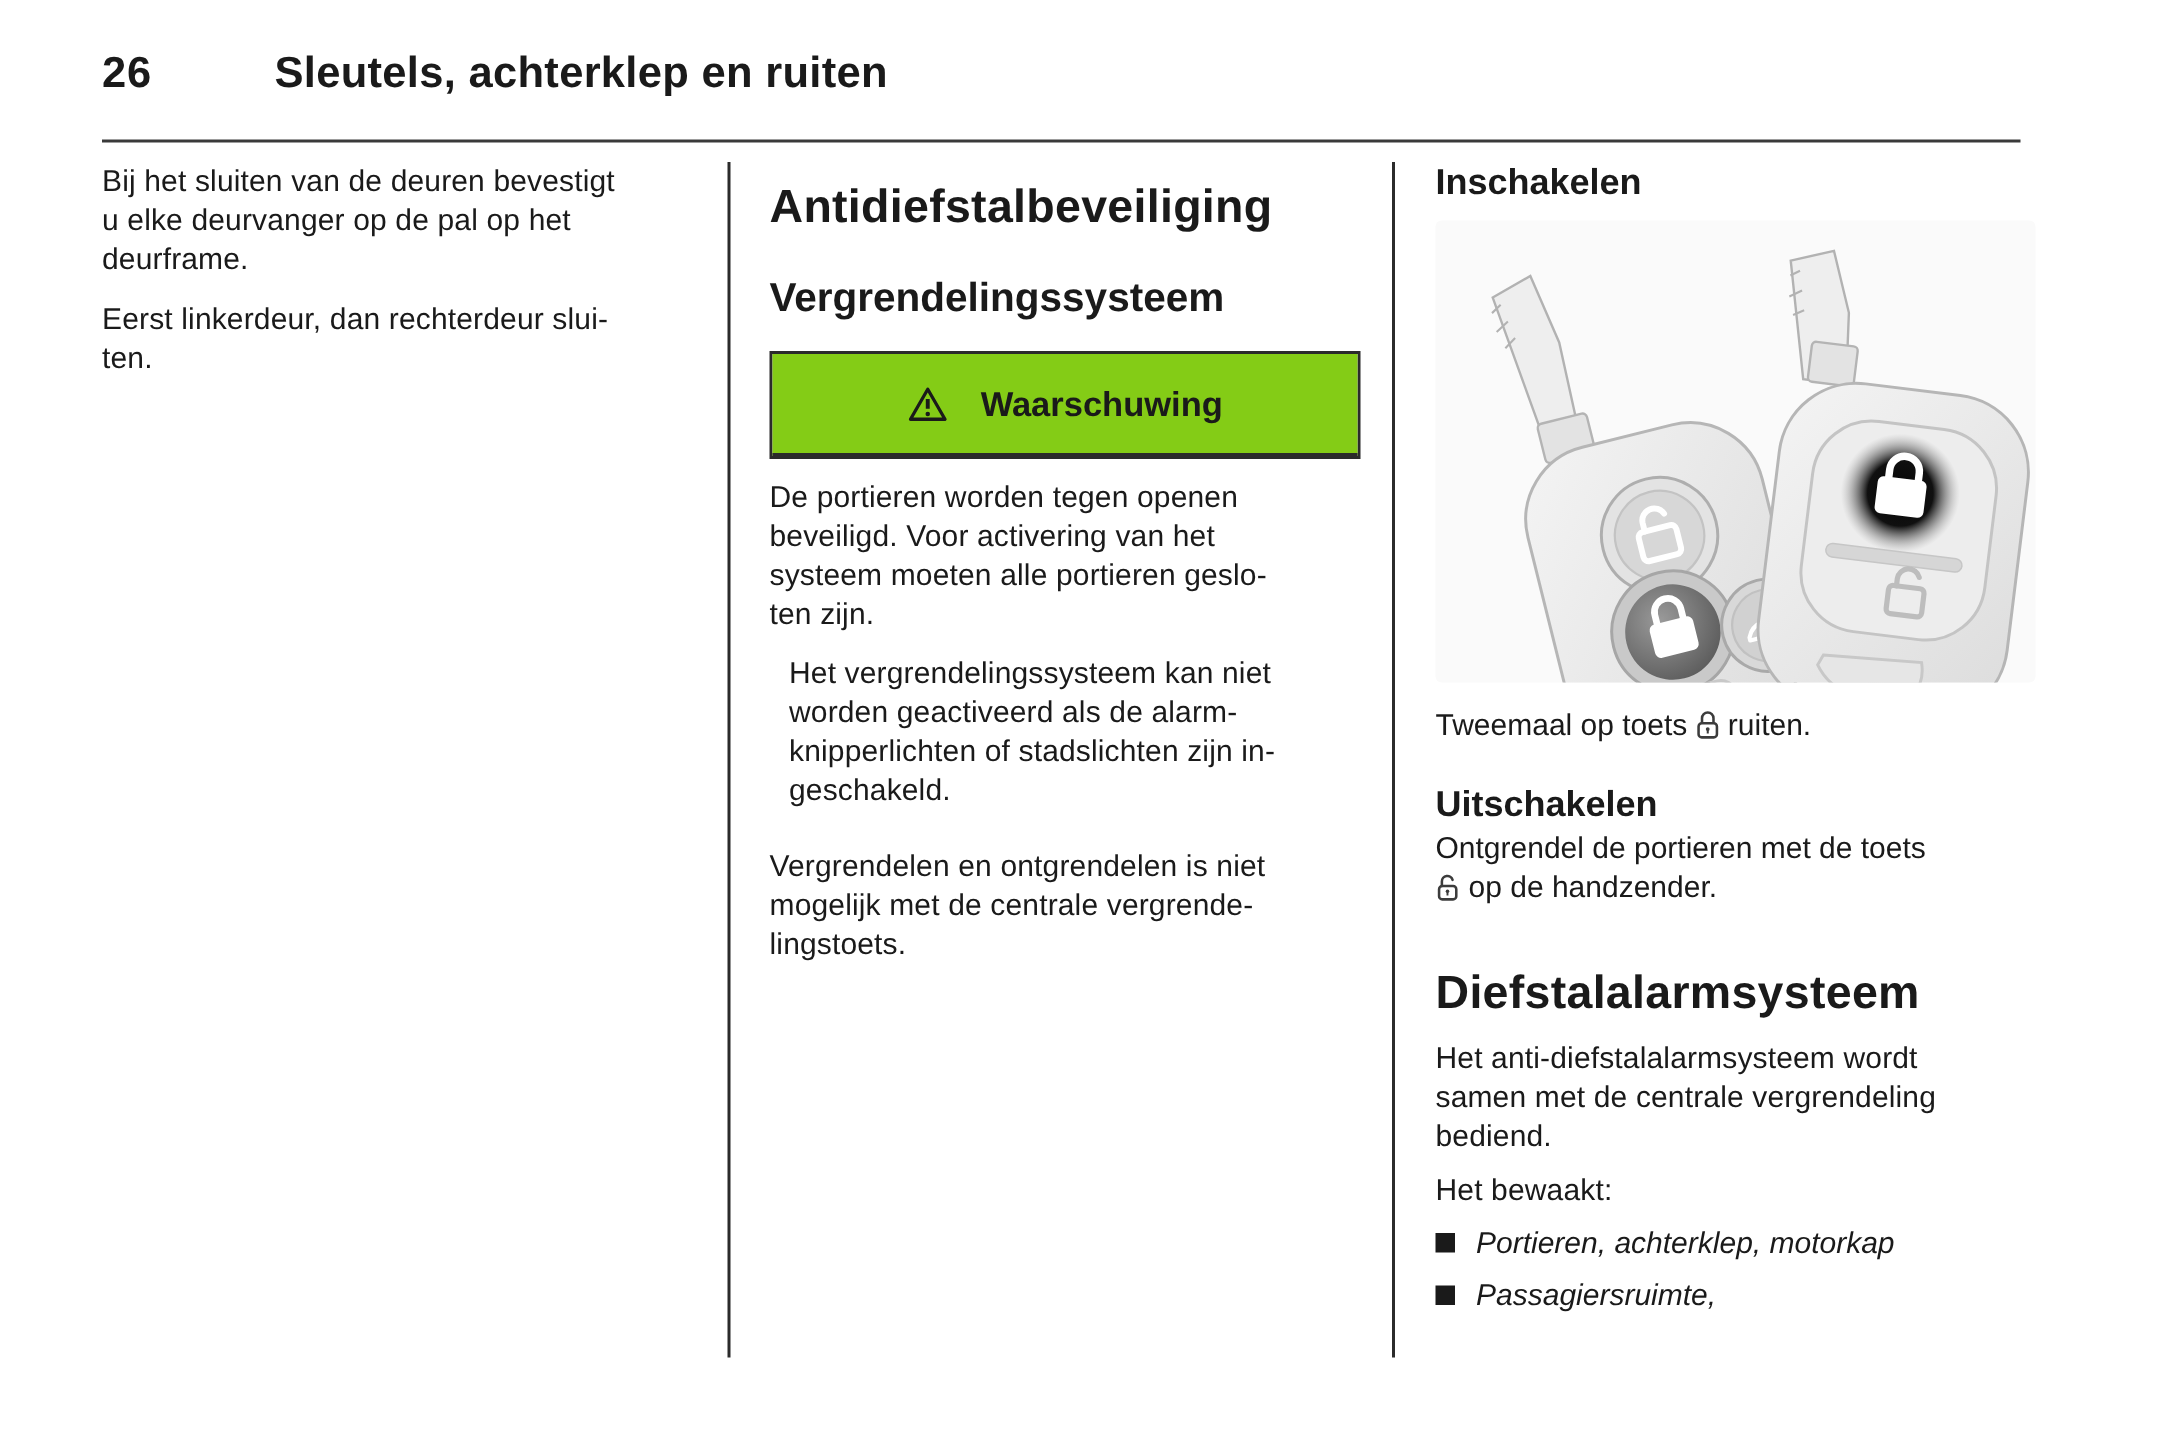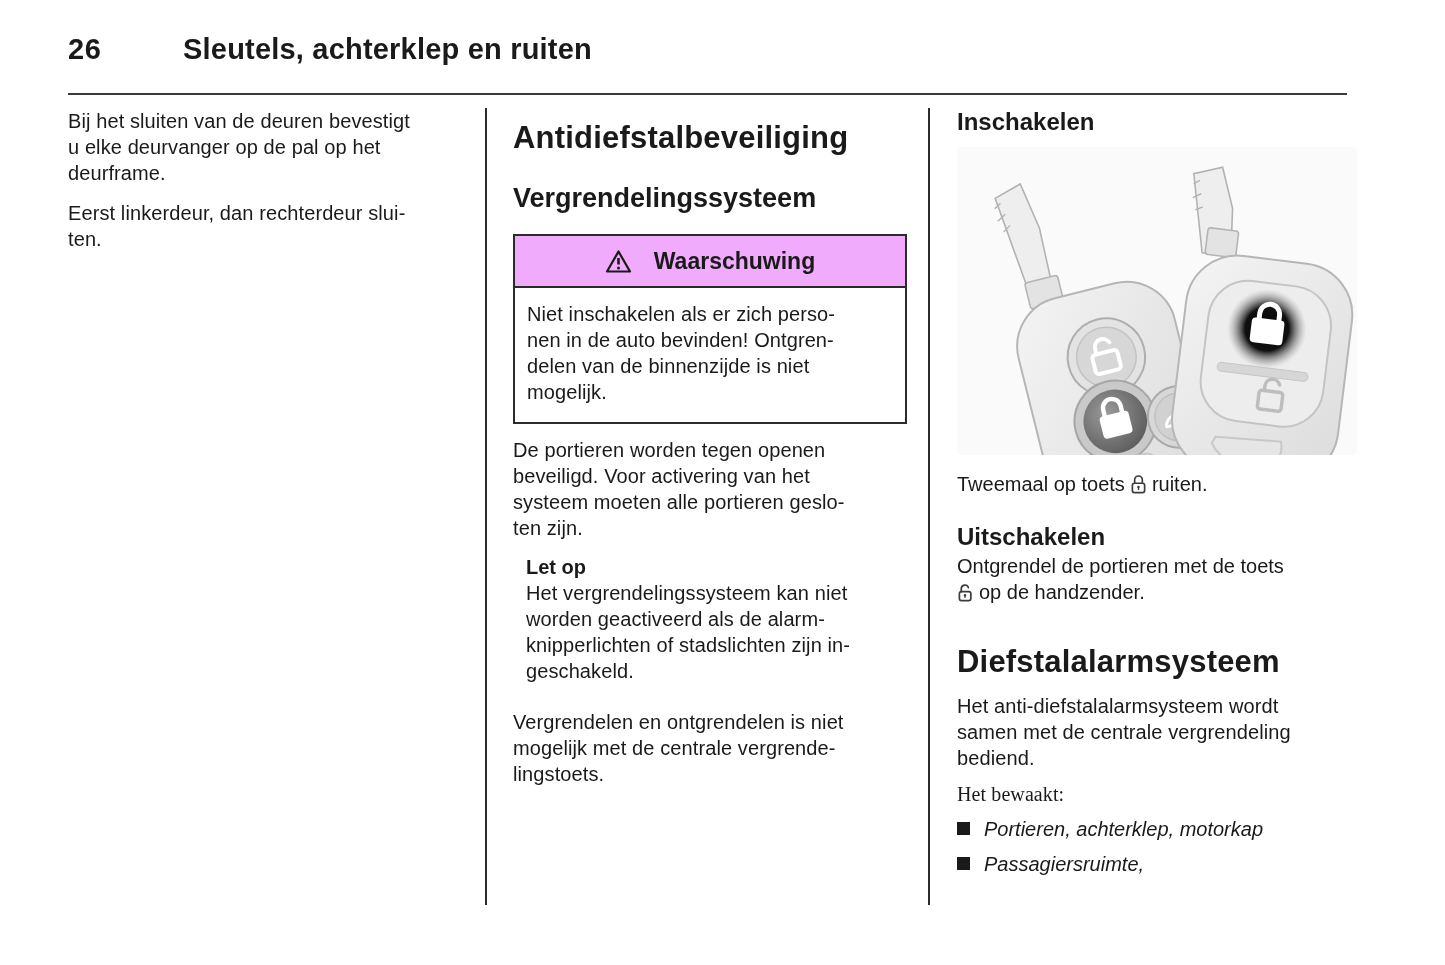--- a/index.html
+++ b/index.html
@@ -43,41 +43,41 @@
   }
   .para-gap { margin-top: 14px; }
 
   .h1 { font-size: 31px; font-weight: bold; line-height: 34px; letter-spacing: 0.2px; }
   .h2 { font-size: 27px; font-weight: bold; line-height: 30px; margin-top: 28px; }
   .h3 { font-size: 24px; font-weight: bold; line-height: 27px; }
 
   
   .warning-box { margin-top: 21px; border: 2px solid #2b2b2b; background: #fff; }
   .warning-header {
-    background: #f0abfc; border-bottom: 2px solid #2b2b2b;
-    height: 52px; display: flex; align-items: center; justify-content: center;
+    background: #84cc16; border-bottom: 2px solid #2b2b2b;
+    height: 68px; display: flex; align-items: center; justify-content: center;
     font-size: 23px; font-weight: bold; gap: 20px;
   }
   .warning-header svg { display: block; }
   .warning-body { padding: 13px 12px 17px 12px; }
 
   
   .note-block { margin: 13px 0 0 13px; }
   .note-title { font-size: 20px; line-height: 26px; font-weight: bold; margin: 0; }
 
   
   .keys-figure {
     margin-top: 12px; width: 400px; height: 308px;
     background: #fafafa; border-radius: 4px;
   }
   .caption-line { margin-top: 16px; font-size: 20px; line-height: 26px; white-space: normal; }
   .inline-icon { display: inline-block; vertical-align: -4px; margin: 0 5px; }
   .disable-title { margin-top: 22px; }
   .alarm-title { margin-top: 36px; }
-  .monitors-label { margin-top: 10px; font-family: Liberation Serif, serif; }
+  .monitors-label { margin-top: 10px; }
   .bullet-list { margin-top: 6px; font-style: italic; }
   .bullet-item { display: flex; align-items: flex-start; gap: 14px; margin-top: 9px; font-size: 20px; line-height: 26px; }
   .bullet-square { flex: 0 0 auto; width: 13px; height: 13px; background: #1a1a1a; margin-top: 6px; }
 </style>
 </head>
 <body>
 
 <div class="page">
 
   <div class="page-number">26</div>
@@ -103,35 +103,28 @@
       <div class="warning-header">
         <span class="inline-icon" style="margin:0 2px 0 0; vertical-align:-2px;">
           <svg width="27" height="25" viewBox="0 0 27 25">
             <path d="M13.5 2.5 L25 22.5 H2 Z" fill="none" stroke="#1a1a1a" stroke-width="2.2" stroke-linejoin="round"></path>
             <line x1="13.5" y1="9" x2="13.5" y2="15.5" stroke="#1a1a1a" stroke-width="2.6"></line>
             <circle cx="13.5" cy="19" r="1.5" fill="#1a1a1a"></circle>
           </svg>
         </span>
         <span>Waarschuwing</span>
       </div>
-      <div class="warning-body">
-        <p class="body-text">Niet inschakelen als er zich perso-
-nen in de auto bevinden! Ontgren-
-delen van de binnenzijde is niet
-mogelijk.</p>
-      </div>
     </div>
 
     <p class="body-text" style="margin-top:13px;">De portieren worden tegen openen
 beveiligd. Voor activering van het
 systeem moeten alle portieren geslo-
 ten zijn.</p>
 
     <div class="note-block">
-      <p class="note-title">Let op</p>
       <p class="body-text">Het vergrendelingssysteem kan niet
 worden geactiveerd als de alarm-
 knipperlichten of stadslichten zijn in-
 geschakeld.</p>
     </div>
 
     <p class="body-text" style="margin-top:25px;">Vergrendelen en ontgrendelen is niet
 mogelijk met de centrale vergrende-
 lingstoets.</p>
   </div>

